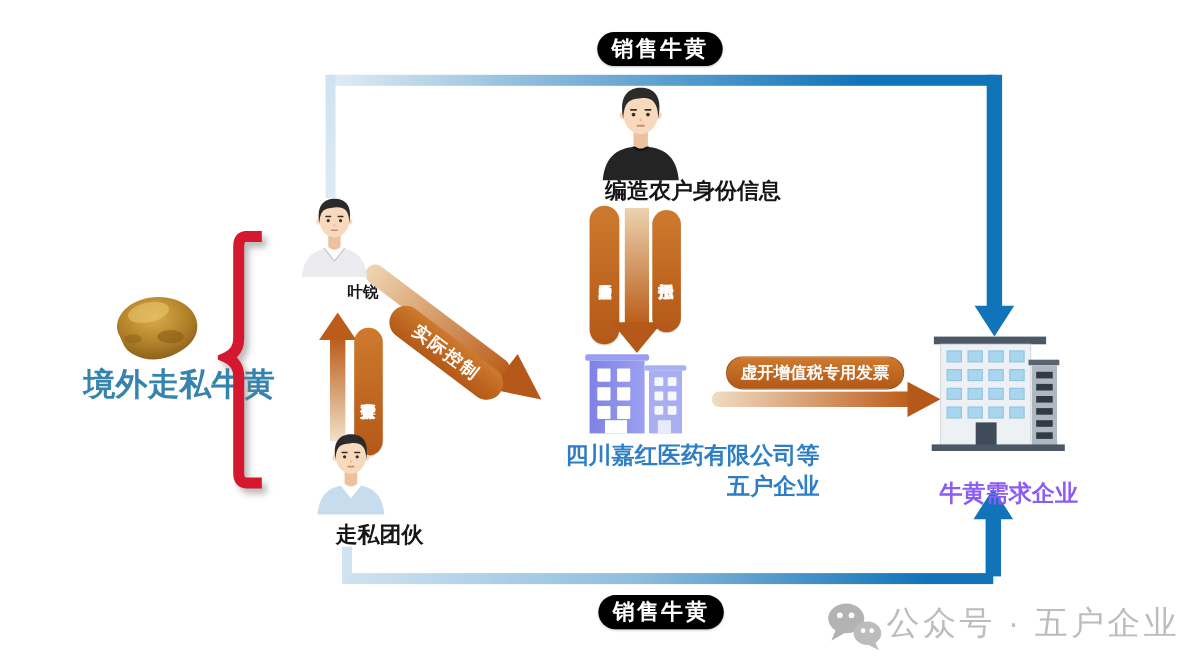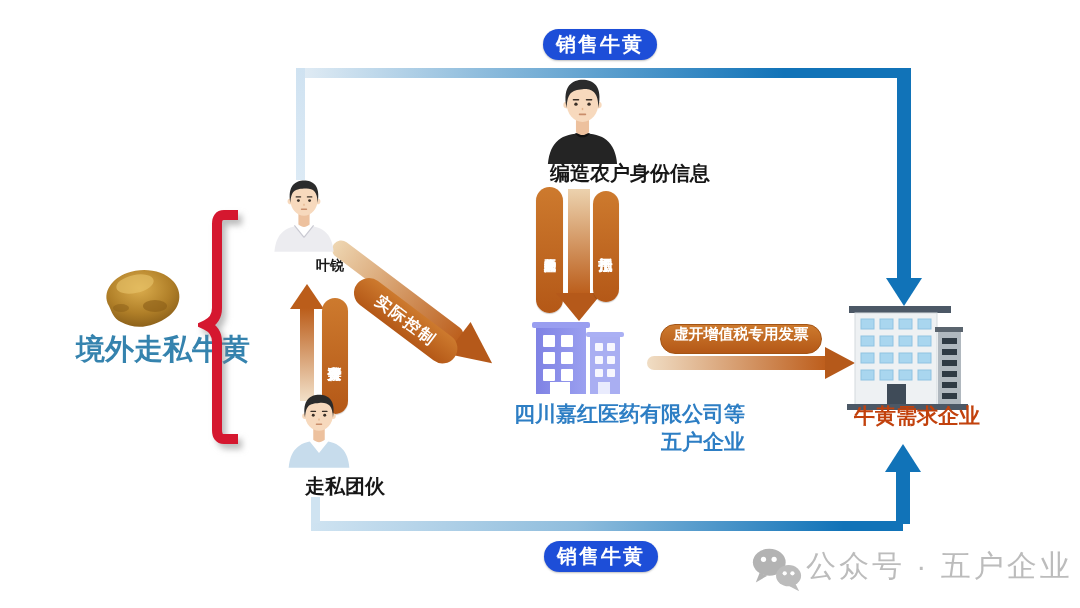--- a/index.html
+++ b/index.html
@@ -5,21 +5,21 @@
   html,body{margin:0;padding:0;background:#fff;}
   #canvas{
     position:relative;width:1080px;height:608px;background:#ffffff;overflow:hidden;
     font-family:"Liberation Sans","DejaVu Sans",sans-serif;
   }
   .abs{position:absolute;}
 
   
   .badge{
     position:absolute;width:114px;height:31px;border-radius:17px;
-    background:#1d4ed8;color:#ffffff;font-weight:bold;font-size:20px;
+    background:#000000;color:#ffffff;font-weight:bold;font-size:20px;
     display:flex;align-items:center;justify-content:center;letter-spacing:2px;
     box-shadow:0 1px 2px rgba(0,0,0,.25);
   }
 
   
   .hline-top{
     left:296px;top:68px;width:610px;height:10px;
     background:linear-gradient(to right,#e3edf5 0%,#8fbddd 30%,#1173b8 80%);
   }
   .vseg-tl{left:296px;top:68px;width:9px;height:112px;background:linear-gradient(#cfe2f1,#dceaf5);}
@@ -86,42 +86,42 @@
     transform:rotate(37deg);transform-origin:0 0;
     background:linear-gradient(180deg,#cd7a2e,#b45817);
     color:#fff;font-weight:bold;font-size:16px;letter-spacing:2px;
     display:flex;align-items:center;justify-content:center;
   }
   .pill-vat{
     left:660px;top:324px;width:160px;height:28px;border-radius:15px;
     background:linear-gradient(180deg,#cd7a2e,#b45817);
     border:1px solid #a35415;
     color:#fff;font-weight:bold;font-size:15px;
-    display:flex;align-items:flex-start;justify-content:center;
+    display:flex;align-items:center;justify-content:center;
     box-shadow:0 0 0 2px rgba(255,255,255,.65);
   }
   .shaft-right{
     left:647px;top:356px;width:180px;height:14px;border-radius:7px 0 0 7px;
     background:linear-gradient(to right,#f0ddc4,#bd5d1b);
   }
   .head-right-org{
     left:825px;top:347px;width:0;height:0;
     border-top:16px solid transparent;border-bottom:16px solid transparent;
     border-left:30px solid #b5591a;
   }
 
   
   .lbl{position:absolute;font-weight:bold;text-align:right;color:#161616;}
   .lbl-fabricator{left:470px;top:160px;width:240px;font-size:20px;}
   .lbl-yerui{left:264px;top:257px;width:80px;font-size:14px;}
   .lbl-smuggler{left:255px;top:473px;width:130px;font-size:20px;}
   .lbl-smuggled{left:30px;top:330px;width:220px;font-size:29px;color:#3583ae;}
   .lbl-company1{left:470px;top:400px;width:275px;font-size:21px;color:#2d7ec4;}
   .lbl-company2{left:470px;top:428px;width:275px;font-size:21px;color:#2d7ec4;}
-  .lbl-buyer{left:830px;top:402px;width:150px;font-size:21px;color:#c2410c;}
+  .lbl-buyer{left:830px;top:434px;width:150px;font-size:21px;color:#8b5cf6;}
 
   
   .watermark-text{
     position:absolute;left:806px;top:546px;font-size:30px;color:#bcbcbc;
     letter-spacing:3px;font-weight:normal;white-space:nowrap;
   }
 
   svg{display:block;}
 </style>
 </head>

